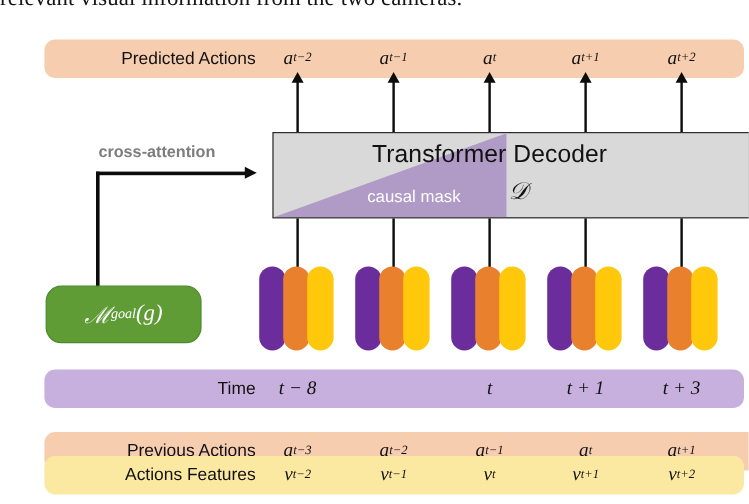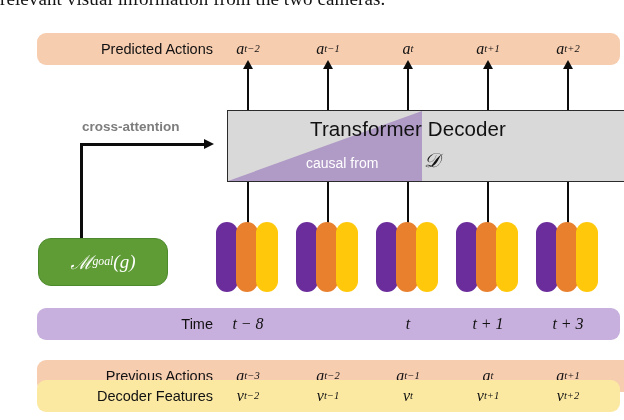--- a/index.html
+++ b/index.html
@@ -246,21 +246,21 @@
   <div class="vline" style="left:566.7px; top:66px; height:44px;"></div>
   <div class="arrow-up" style="left:562.5px; top:60px;"></div>
 
   <div class="decoder" style="background: rgb(217, 217, 217); border-color: rgb(43, 43, 43);">
     <svg class="causal-tri" viewBox="0 0 398 72" preserveAspectRatio="none">
       <polygon points="0,72 195,0 195,72" fill="#b09ac6"></polygon>
     </svg>
     <div class="decoder-title">
       <span class="decoder-title-inner">Transformer Decoder</span>
     </div>
-    <div class="causal-label">causal from</div>
+    <div class="causal-label">causal mask</div>
     <div class="decoder-sym">𝒟</div>
   </div>
 
   <div class="xa-label">cross-attention</div>
   <div class="xa-horz"></div>
   <div class="xa-vert"></div>
   <div class="xa-head"></div>
 
   <div class="goal-box" style="background: rgb(95, 156, 54);">
     <span>ℳ</span>
@@ -337,21 +337,21 @@
         <span>a</span>
         <sup>t</sup>
       </div>
       <div class="cell" style="left: 495px; width: 72px;">
         <span>a</span>
         <sup>t+1</sup>
       </div>
     </div>
 
   <div class="band" id="row-vis" style="left: 37px; top: 380px; width: 583px; height: 32px; background: rgb(251, 233, 162);">
-    <div class="band-label" style="width:176px; left:0;">Decoder Features</div>
+    <div class="band-label" style="width:176px; left:0;">Actions Features</div>
   <div class="cell" style="left: 175px; width: 72px;">
         <span>v</span>
         <sup>t−2</sup>
       </div>
       <div class="cell" style="left: 255px; width: 72px;">
         <span>v</span>
         <sup>t−1</sup>
       </div>
       <div class="cell" style="left: 335px; width: 72px;">
         <span>v</span>

